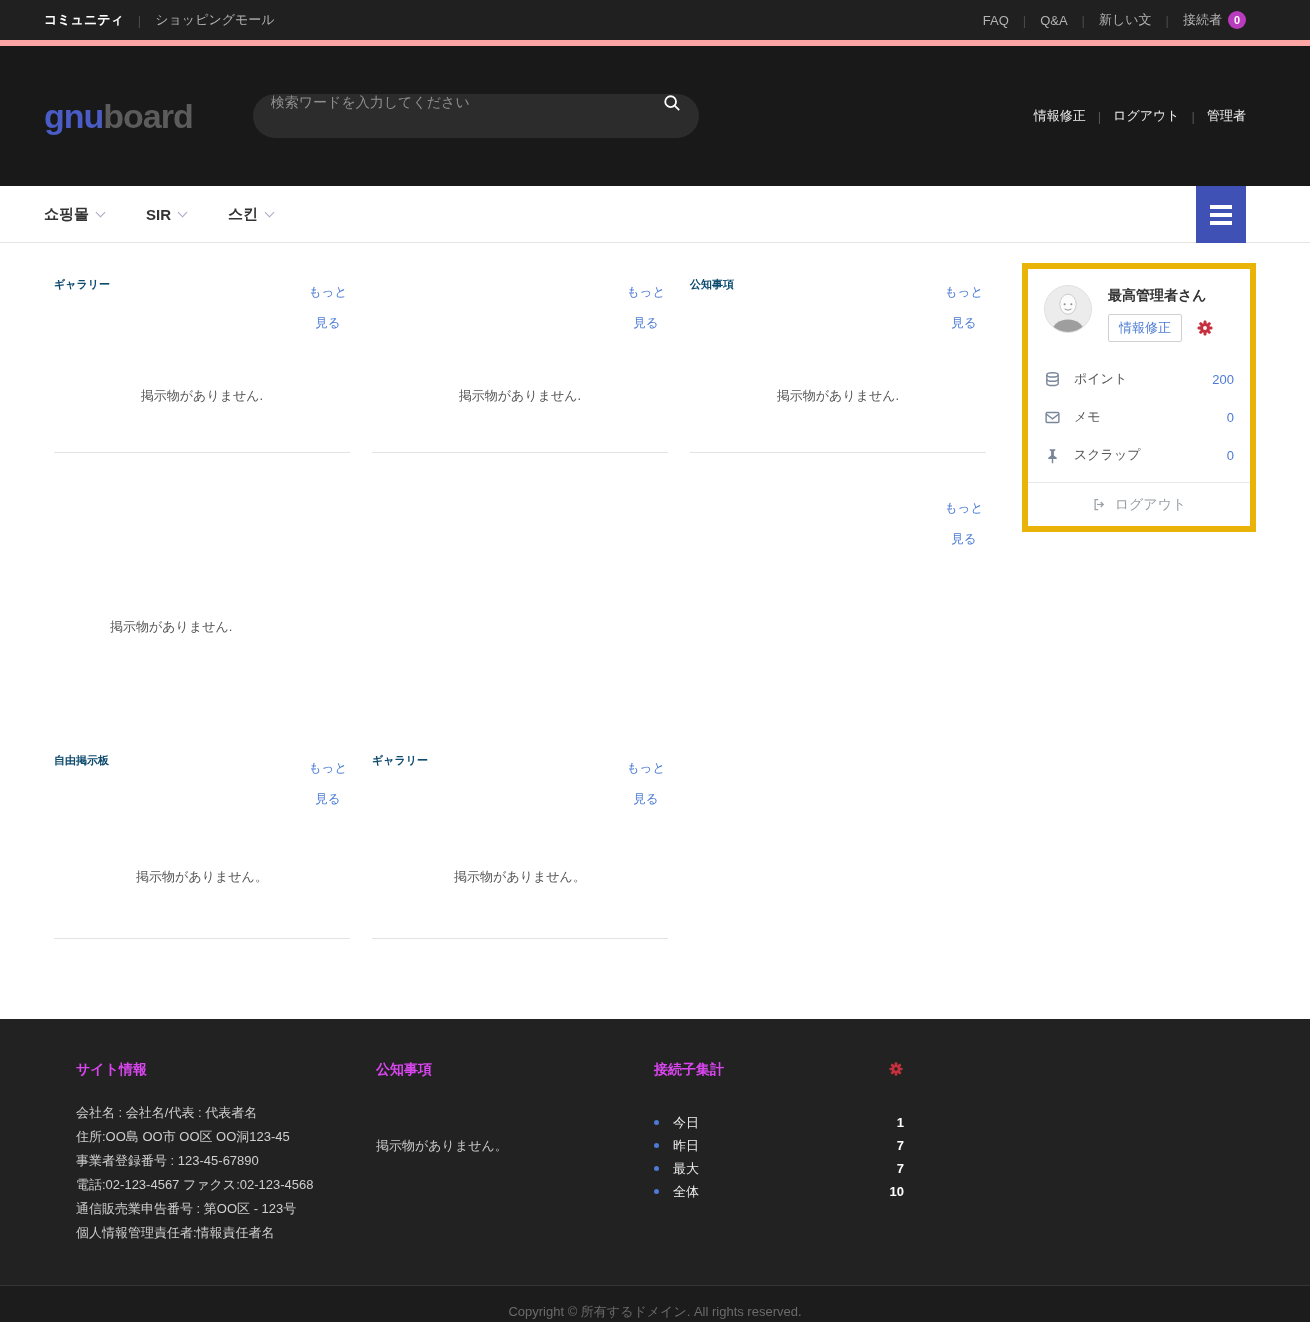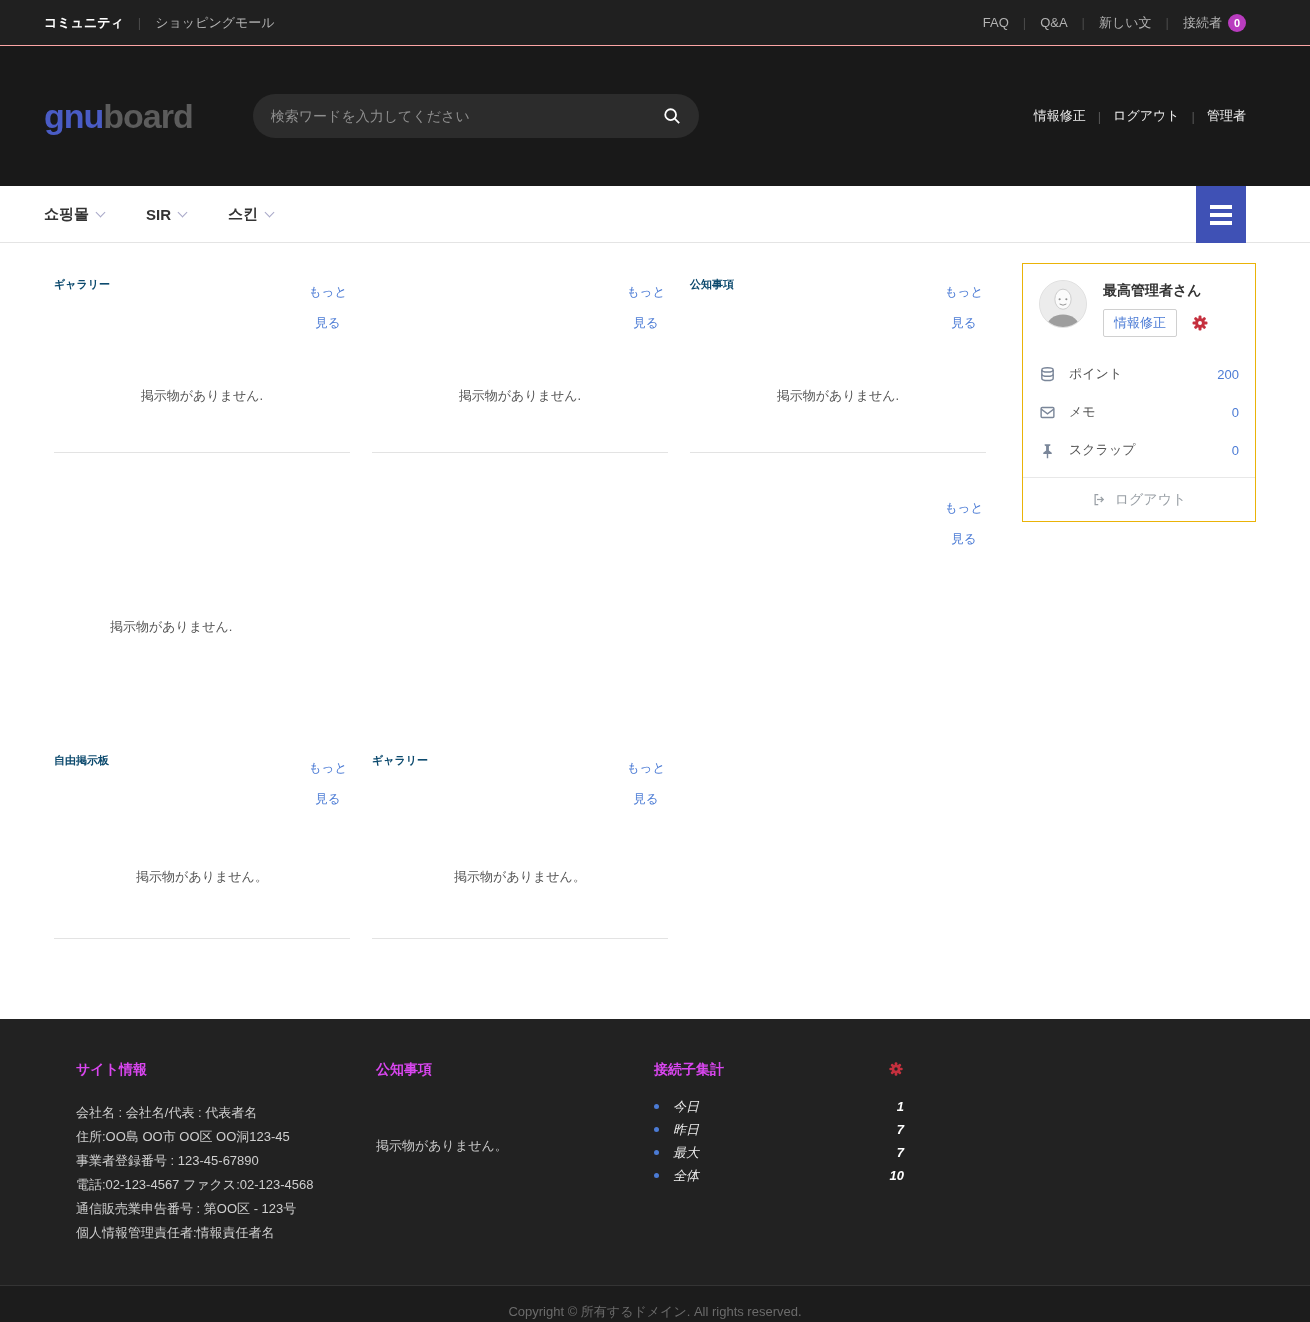--- a/index.html
+++ b/index.html
@@ -9,21 +9,21 @@
     --badge-purple:#b93cbf;
   }
   *{margin:0;padding:0;box-sizing:border-box;}
   html,body{width:1310px;}
   body{
     font-family:"Liberation Sans","DejaVu Sans",sans-serif;
     background:#fff;color:#333;
   }
   
   .topbar{
-    height:46px;background:#202020;border-bottom:1px solid #fca5a5;
+    height:46px;background:#202020;border-bottom:6px solid #fca5a5;
     display:flex;align-items:center;justify-content:space-between;
     padding:0 64px 0 44px;font-size:13px;
   }
   .topbar .grp{display:flex;align-items:center;gap:14px;}
   .topbar .tlink{color:#b3b3b3;text-decoration:none;cursor:pointer;}
   .topbar .tlink.strong{color:#fff;font-weight:bold;}
   .topbar .tdiv{color:#4a4a4a;}
   .badge{
     display:inline-flex;align-items:center;justify-content:center;
     width:18px;height:18px;border-radius:50%;
@@ -33,21 +33,21 @@
   
   .header{
     height:140px;background:#191919;display:flex;align-items:center;
     padding:0 64px 0 44px;
   }
   .logo{font-size:34px;font-weight:bold;letter-spacing:-1px;cursor:pointer;}
   .logo .lg-gnu{color:#4a5cc5;}
   .logo .lg-board{color:#5c5c5c;}
   .searchwrap{
     margin-left:60px;width:446px;height:44px;border-radius:22px;
-    background:#2c2c2c;display:flex;align-items:center;padding:0 18px;
+    background:#2c2c2c;display:flex;align-items:flex-start;padding:0 18px;
   }
   .searchwrap input{
     flex:1;background:transparent;border:none;outline:none;
     color:#ddd;font-size:14px;font-family:inherit;
   }
   .searchwrap input::placeholder{color:#8f8f8f;}
   .searchbtn{background:none;border:none;cursor:pointer;display:flex;align-items:center;}
   .hlinks{margin-left:auto;display:flex;align-items:center;gap:12px;font-size:13px;}
   .hlinks .hlink{color:#ededed;text-decoration:none;cursor:pointer;}
   .hlinks .tdiv{color:#555;}
@@ -89,21 +89,21 @@
   .panel-body{flex:1;display:flex;align-items:center;justify-content:center;}
   .empty-msg{font-size:13px;color:#555;}
   .row2{height:232px;margin-top:28px;display:flex;flex-direction:column;}
   .row2 .panel-head{justify-content:flex-end;padding-top:12px;}
   .row2-body{padding-left:56px;margin-top:62px;}
   .row3{margin-top:26px;}
   .panel.tall{height:200px;}
   .ghost-col{width:296px;}
   
   .sidebar{width:234px;}
-  .user-panel{border:1px solid #eab308;background:#fff;}
+  .user-panel{border:6px solid #eab308;background:#fff;}
   .user-top{display:flex;padding:16px;}
   .avatar{
     width:48px;height:48px;border-radius:50%;overflow:hidden;flex-shrink:0;
     border:1px solid #e0e0e0;background:#ececec;
   }
   .user-info{margin-left:16px;}
   .user-name{font-size:14px;font-weight:600;color:#333;margin-top:2px;}
   .user-actions{display:flex;align-items:center;gap:14px;margin-top:9px;}
   .edit-btn{
     border:1px solid #d0d0d0;background:#fff;color:var(--link-blue,#4b7bd5);
@@ -122,21 +122,21 @@
   .footer{background:#222;margin-top:80px;padding:42px 0 40px;}
   .footer-inner{width:1202px;margin:0 auto;display:flex;}
   .fcol{width:300px;padding-left:22px;}
   .fcol.last{width:250px;padding-left:0;}
   .ftitle{font-size:14px;font-weight:bold;color:#d946ef;}
   .flink{display:block;color:#fff;font-weight:bold;font-size:13px;line-height:24px;text-decoration:none;cursor:pointer;}
   .siteinfo{margin-top:22px;}
   .siteinfo div{color:#cfcfcf;font-size:13px;line-height:24px;}
   .fnotice-empty{margin-top:58px;color:#c9c9c9;font-size:13px;}
   .vtitle-row{display:flex;justify-content:space-between;align-items:flex-start;}
-  .vrows{margin-top:16px;font-style:italic;}
+  .vrows{margin-top:32px;}
   .vrow{display:flex;align-items:center;height:23px;}
   .vdot{width:5px;height:5px;border-radius:50%;background:var(--link-blue,#4b7bd5);margin-right:14px;}
   .vlabel{font-size:13px;color:#ededed;}
   .vvalue{margin-left:auto;font-size:13px;font-weight:bold;color:#fff;}
   .copyright{
     background:#1c1c1c;border-top:1px solid #343434;height:52px;
     display:flex;align-items:center;justify-content:center;
     color:#6b6b6b;font-size:13px;
   }
   .gear-btn{background:none;border:none;cursor:pointer;display:flex;align-items:center;padding:0;}

